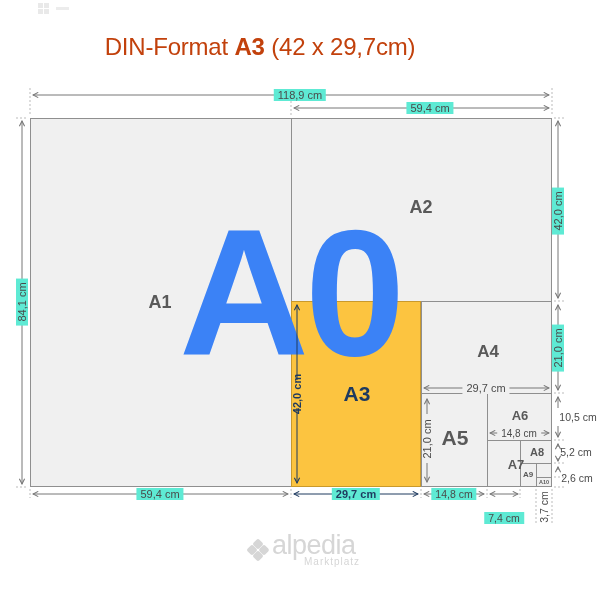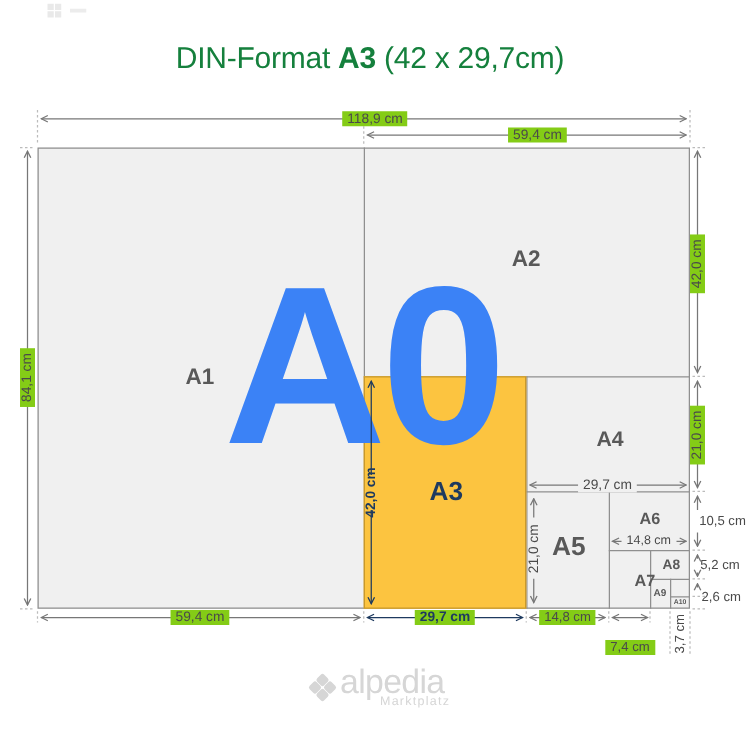--- a/index.html
+++ b/index.html
@@ -5,41 +5,41 @@
   html,body{margin:0;padding:0;}
   body{width:600px;height:600px;position:relative;background:#ffffff;
        font-family:"Liberation Sans","DejaVu Sans",sans-serif;overflow:hidden;}
 
   
   .hdr-icons{position:absolute;left:38px;top:3px;display:flex;align-items:center;gap:7px;}
   .grid-ic{width:11px;height:11px;display:grid;grid-template-columns:5px 5px;grid-template-rows:5px 5px;gap:1px;}
   .grid-ic span{background:#e9e9e9;}
   .dash-ic{width:13px;height:3px;background:#ececec;}
   .title{position:absolute;top:33px;left:0;width:520px;text-align:center;
-         font-size:24px;color:#15803d;letter-spacing:-0.2px;padding-left:36px;}
+         font-size:24px;color:#c2410c;letter-spacing:-0.2px;}
   .title b{font-weight:700;}
 
   
   .sheet-outer{position:absolute;left:30px;top:118px;width:522px;height:369px;
                background:#f0f0f0;border:1px solid #8f8f8f;box-sizing:border-box;z-index:1;}
   .gl{position:absolute;background:#8f8f8f;z-index:1;}
   .a3-box{position:absolute;left:291px;top:301px;width:130px;height:186px;
           background:#fcc440;border:1px solid #c9992b;box-sizing:border-box;z-index:1;}
 
   
   .watermark{position:absolute;left:290px;top:203px;transform:translateX(-50%);
              font-size:180px;font-weight:700;line-height:1;color:#3b82f6;
              letter-spacing:-4px;z-index:2;user-select:none;}
 
   
   .slabel{position:absolute;transform:translate(-50%,-50%);font-weight:700;color:#595959;z-index:3;white-space:nowrap;}
   .navy{color:#1e3a5f !important;}
   svg.anno{position:absolute;left:0;top:0;z-index:4;pointer-events:none;}
   .dim{position:absolute;transform:translate(-50%,-50%);font-size:11px;color:#4a4a4a;
-       background:#84cc16;padding:0 4px;white-space:nowrap;z-index:5;}
+       background:#5eead4;padding:0 4px;white-space:nowrap;z-index:5;}
   .dim.onsheet{background:#f0f0f0;}
   .dim.noband{background:transparent;padding:0;}
   .vtext{writing-mode:vertical-rl;transform:translate(-50%,-50%) rotate(180deg);padding:4px 0;}
   .dim.bold{font-weight:700;}
 
   
   .logo{position:absolute;left:248px;top:534px;z-index:3;color:#d6d6d6;}
   .logo-mark{position:absolute;left:0;top:6px;width:20px;height:20px;}
   .logo-mark i{position:absolute;width:8px;height:8px;background:#d6d6d6;border-radius:2px;transform:rotate(45deg);}
   .logo-mark i:nth-child(1){left:6px;top:0;}

